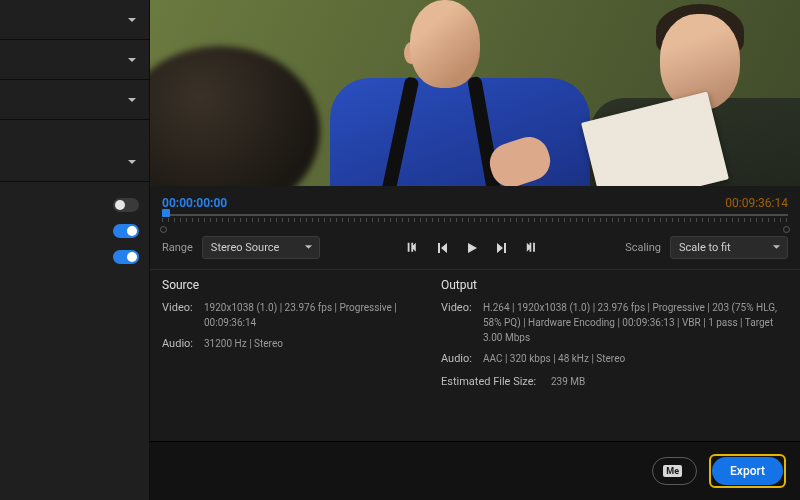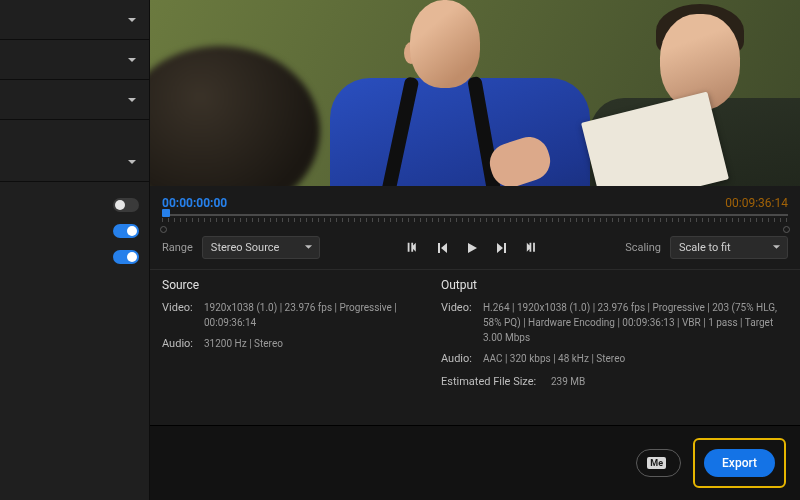--- a/index.html
+++ b/index.html
@@ -58,21 +58,21 @@
   .sum-col { flex:1; }
   .sum-col.out { flex:1.3; }
   .sum-title { color:#e0e0e0; font-size:12px; margin-bottom:8px; }
   .sum-row { display:flex; margin-bottom:6px; line-height:1.5; }
   .sum-key { width:42px; color:#bdbdbd; font-size:11px; }
   .sum-val { flex:1; color:#9a9a9a; font-size:10px; }
 
   .footer { margin-top:auto; border-top:1px solid #000; background:#121212; padding:12px 14px; display:flex; justify-content:flex-end; gap:12px; align-items:center; }
   .btn-sec { background:transparent; border:1px solid #5a5a5a; color:#e6e6e6; padding:7px 14px 7px 10px; border-radius:16px; font-size:12px; display:flex; align-items:center; gap:14px; cursor:pointer;justify-content:center; }
   .me-badge { background:#d8d8d8; color:#1a1a1a; font-size:9px; font-weight:700; padding:1px 3px; border-radius:2px; }
-  .export-wrap { border:2px solid #e6b500; border-radius:6px; padding:9px; }
+  .export-wrap { border:2px solid #e6b500; border-radius:6px; padding:1px; }
   .btn-pri { background:#1473e6; border:none; color:#fff; padding:7px 18px; border-radius:16px; font-size:12px; font-weight:500; cursor:pointer; }
 </style>
 </head>
 <body>
 
 <div class="app">
 
   <div class="sidebar">
     <div class="sb-group">
       <span class="chev"><svg viewBox="0 0 10 10">

